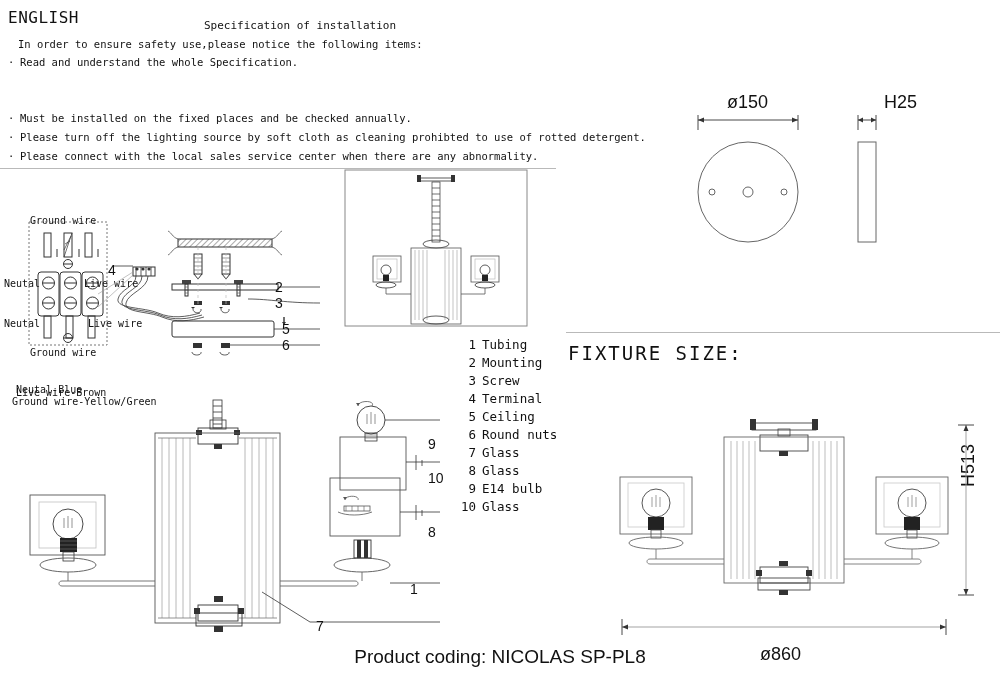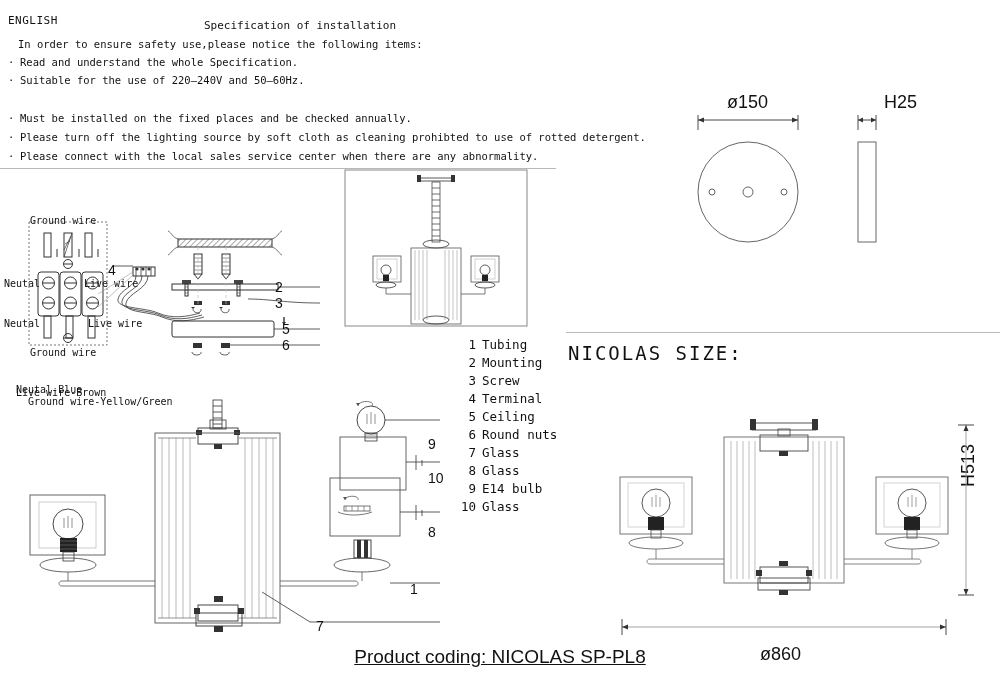--- a/index.html
+++ b/index.html
@@ -6,21 +6,21 @@
   body{
     width:1000px;height:690px;background:#fff;position:relative;overflow:hidden;
     font-family:"DejaVu Sans Mono", monospace;color:#111;
   }
   .page{position:absolute;inset:0;}
   
   .abs{position:absolute;}
   svg{display:block;overflow:visible;}
 
   
-  #spec-lang{left:8px;top:14px;font-size:11px;letter-spacing:.5px;}
+  #spec-lang{left:8px;top:8px;font-size:16px;letter-spacing:.5px;}
   #spec-title{left:0;top:19px;width:560px;text-align:center;font-size:11px;padding-left:20px;}
   #spec-intro{left:18px;top:38px;font-size:10.5px;}
   .spec-item{position:absolute;left:8px;font-size:10.5px;white-space:nowrap;}
   .spec-item .dot{display:inline-block;width:12px;}
 
   
   #divider-left{left:0;top:168px;width:556px;height:1px;background:#b9b9b9;}
   #divider-right{left:566px;top:332px;width:434px;height:1px;background:#b9b9b9;}
 
   
@@ -43,43 +43,40 @@
   
   .wl{position:absolute;font-size:10px;white-space:nowrap;}
   #wire-top-ground{left:30px;top:215px;}
   #wire-bot-ground{left:30px;top:347px;}
   #wire-neutral-top{left:4px;top:278px;}
   #wire-live-top{left:84px;top:278px;}
   #wire-neutral-bot{left:4px;top:318px;}
   #wire-live-bot{left:88px;top:318px;}
   #legend-live{left:16px;top:372px;margin-top:15px;}
   #legend-neutral{left:16px;top:384px;}
-  #legend-ground{left:28px;top:396px;}
+  #legend-ground{left:12px;top:396px;}
 
   
   .callout{position:absolute;font-family:"Liberation Sans",sans-serif;font-size:14px;color:#111;}
 
   
   #product-coding{position:absolute;left:0;top:646px;width:1000px;text-align:center;
-    font-family:"Liberation Sans",sans-serif;font-size:19px;color:#111;text-decoration:underline;}
+    font-family:"Liberation Sans",sans-serif;font-size:19px;color:#111;}
 </style>
 </head>
 <body>
 
 <div class="page">
 
   <div class="abs" id="spec-lang">ENGLISH</div>
   <div class="abs" id="spec-title">Specification of installation</div>
   <div class="abs" id="spec-intro">In order to ensure safety use,please notice the following items:</div>
 
   <div class="spec-item" style="top:56px">
     <span class="dot">·</span><span>Read and understand the whole Specification.</span>
-  </div>
-  <div class="spec-item" style="top:74px">
-    <span class="dot">·</span><span>Suitable for the use of 220–240V and 50–60Hz.</span>
   </div>
   <div class="spec-item" style="top:131px">
     <span class="dot">·</span><span>Please turn off the lighting source by soft cloth as cleaning prohibted to use of rotted detergent.</span>
   </div>
   <div class="spec-item" style="top:112px">
     <span class="dot">·</span><span>Must be installed on the fixed places and be checked annually.</span>
   </div>
   <div class="spec-item" style="top:150px">
     <span class="dot">·</span><span>Please connect with the local sales service center when there are any abnormality.</span>
   </div>
@@ -393,21 +390,21 @@
     <circle cx="94" cy="82" r="3" fill="none" stroke="#666" stroke-width="1"></circle>
 
     <path d="M168 10 L186 10" stroke="#333" stroke-width=".9"></path>
     <path d="M168 5 L168 20 M186 5 L186 20" stroke="#333" stroke-width=".9"></path>
     <path d="M168 10 l5 -2.5 l0 5 z" fill="#333"></path>
     <path d="M186 10 l-5 -2.5 l0 5 z" fill="#333"></path>
 
     <rect x="168" y="32" width="18" height="100" fill="none" stroke="#666" stroke-width="1"></rect>
   </svg>
 
-  <div class="sec-head" id="fixture-size-heading">NICOLAS SIZE:</div>
+  <div class="sec-head" id="fixture-size-heading">FIXTURE SIZE:</div>
   <div class="dim" id="dim-860">ø860</div>
   <div class="dim" id="dim-513">H513</div>
 
   <svg class="abs" style="left:600px;top:415px;" width="400" height="230" viewBox="0 0 400 230">
 
     <rect x="152" y="8" width="64" height="7" fill="none" stroke="#444" stroke-width=".9"></rect>
     <rect x="150" y="4" width="6" height="11" fill="#333"></rect>
     <rect x="212" y="4" width="6" height="11" fill="#333"></rect>
 
     <rect x="160" y="20" width="48" height="16" fill="none" stroke="#444" stroke-width=".9"></rect>

